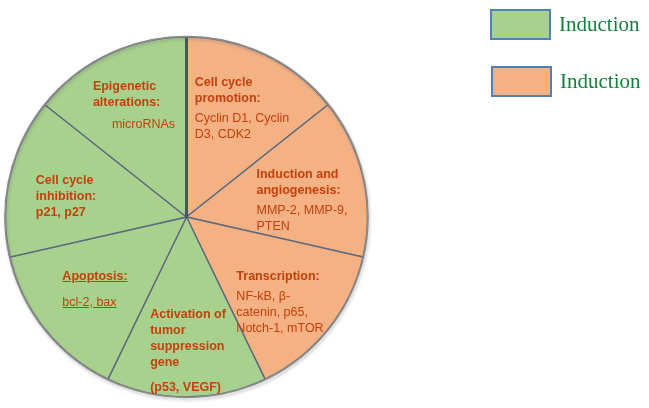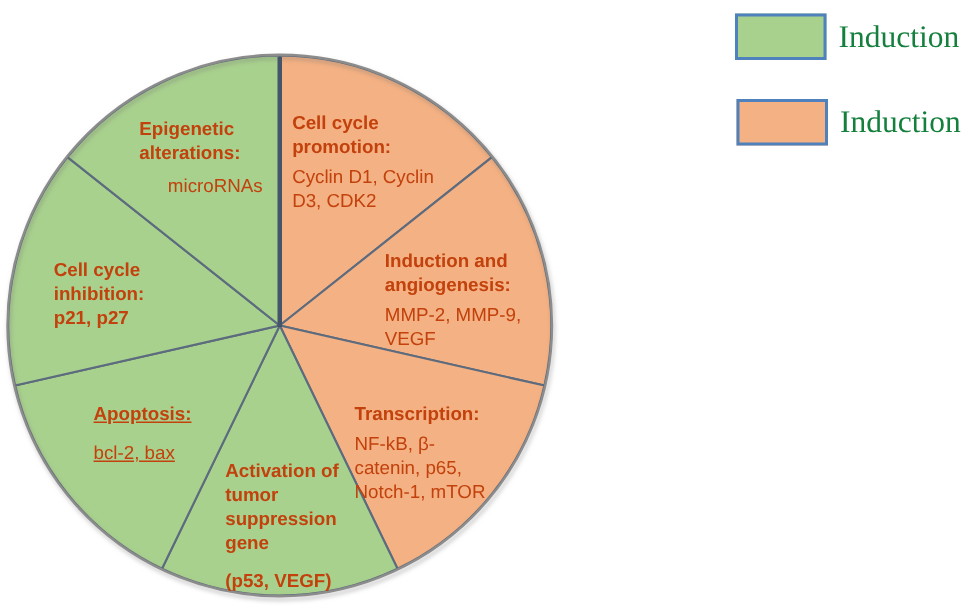--- a/index.html
+++ b/index.html
@@ -62,21 +62,21 @@
     <div class="slice-title">Cell cycle
 promotion:</div>
     <div class="slice-genes">Cyclin D1, Cyclin
 D3, CDK2</div>
   </div>
 
   <div class="slice-label lbl-metastasis">
     <div class="slice-title">Induction and
 angiogenesis:</div>
     <div class="slice-genes">MMP-2, MMP-9,
-VEGF</div>
+PTEN</div>
   </div>
 
   <div class="slice-label lbl-transcription">
     <div class="slice-title">Transcription:</div>
     <div class="slice-genes">NF-kB, β-
 catenin, p65,
 Notch-1, mTOR</div>
   </div>
 
   <div class="slice-label lbl-activation">

